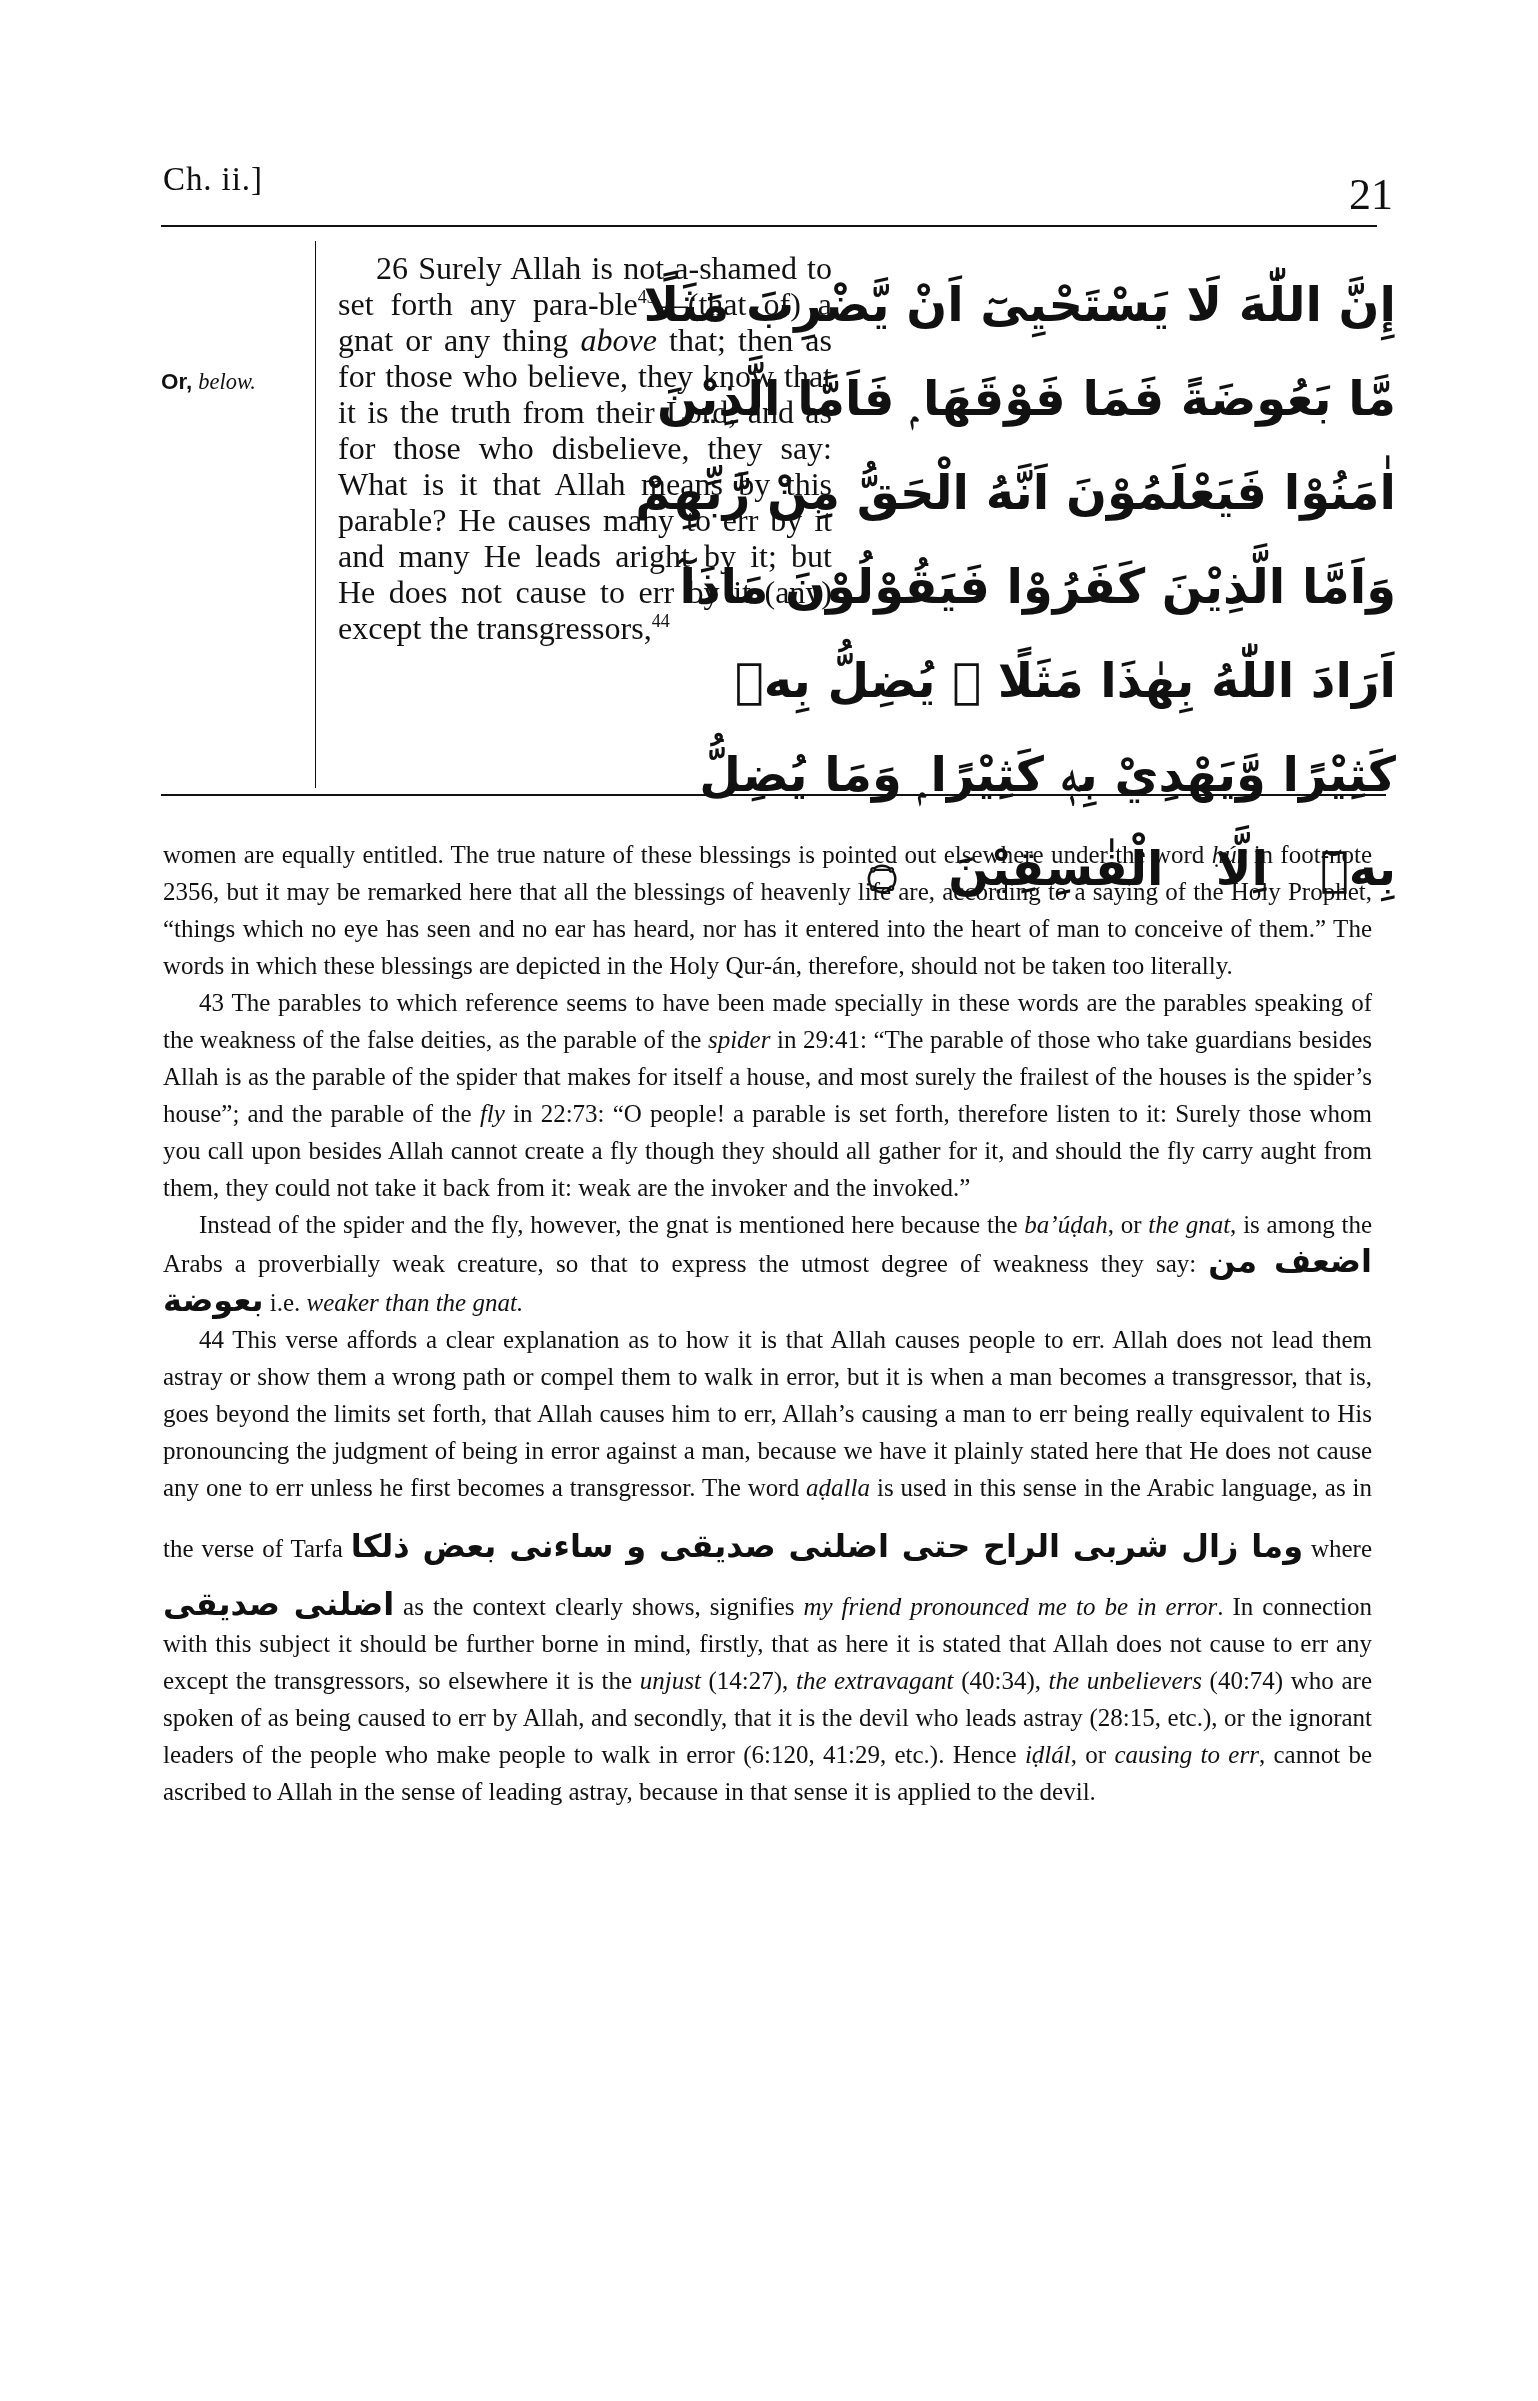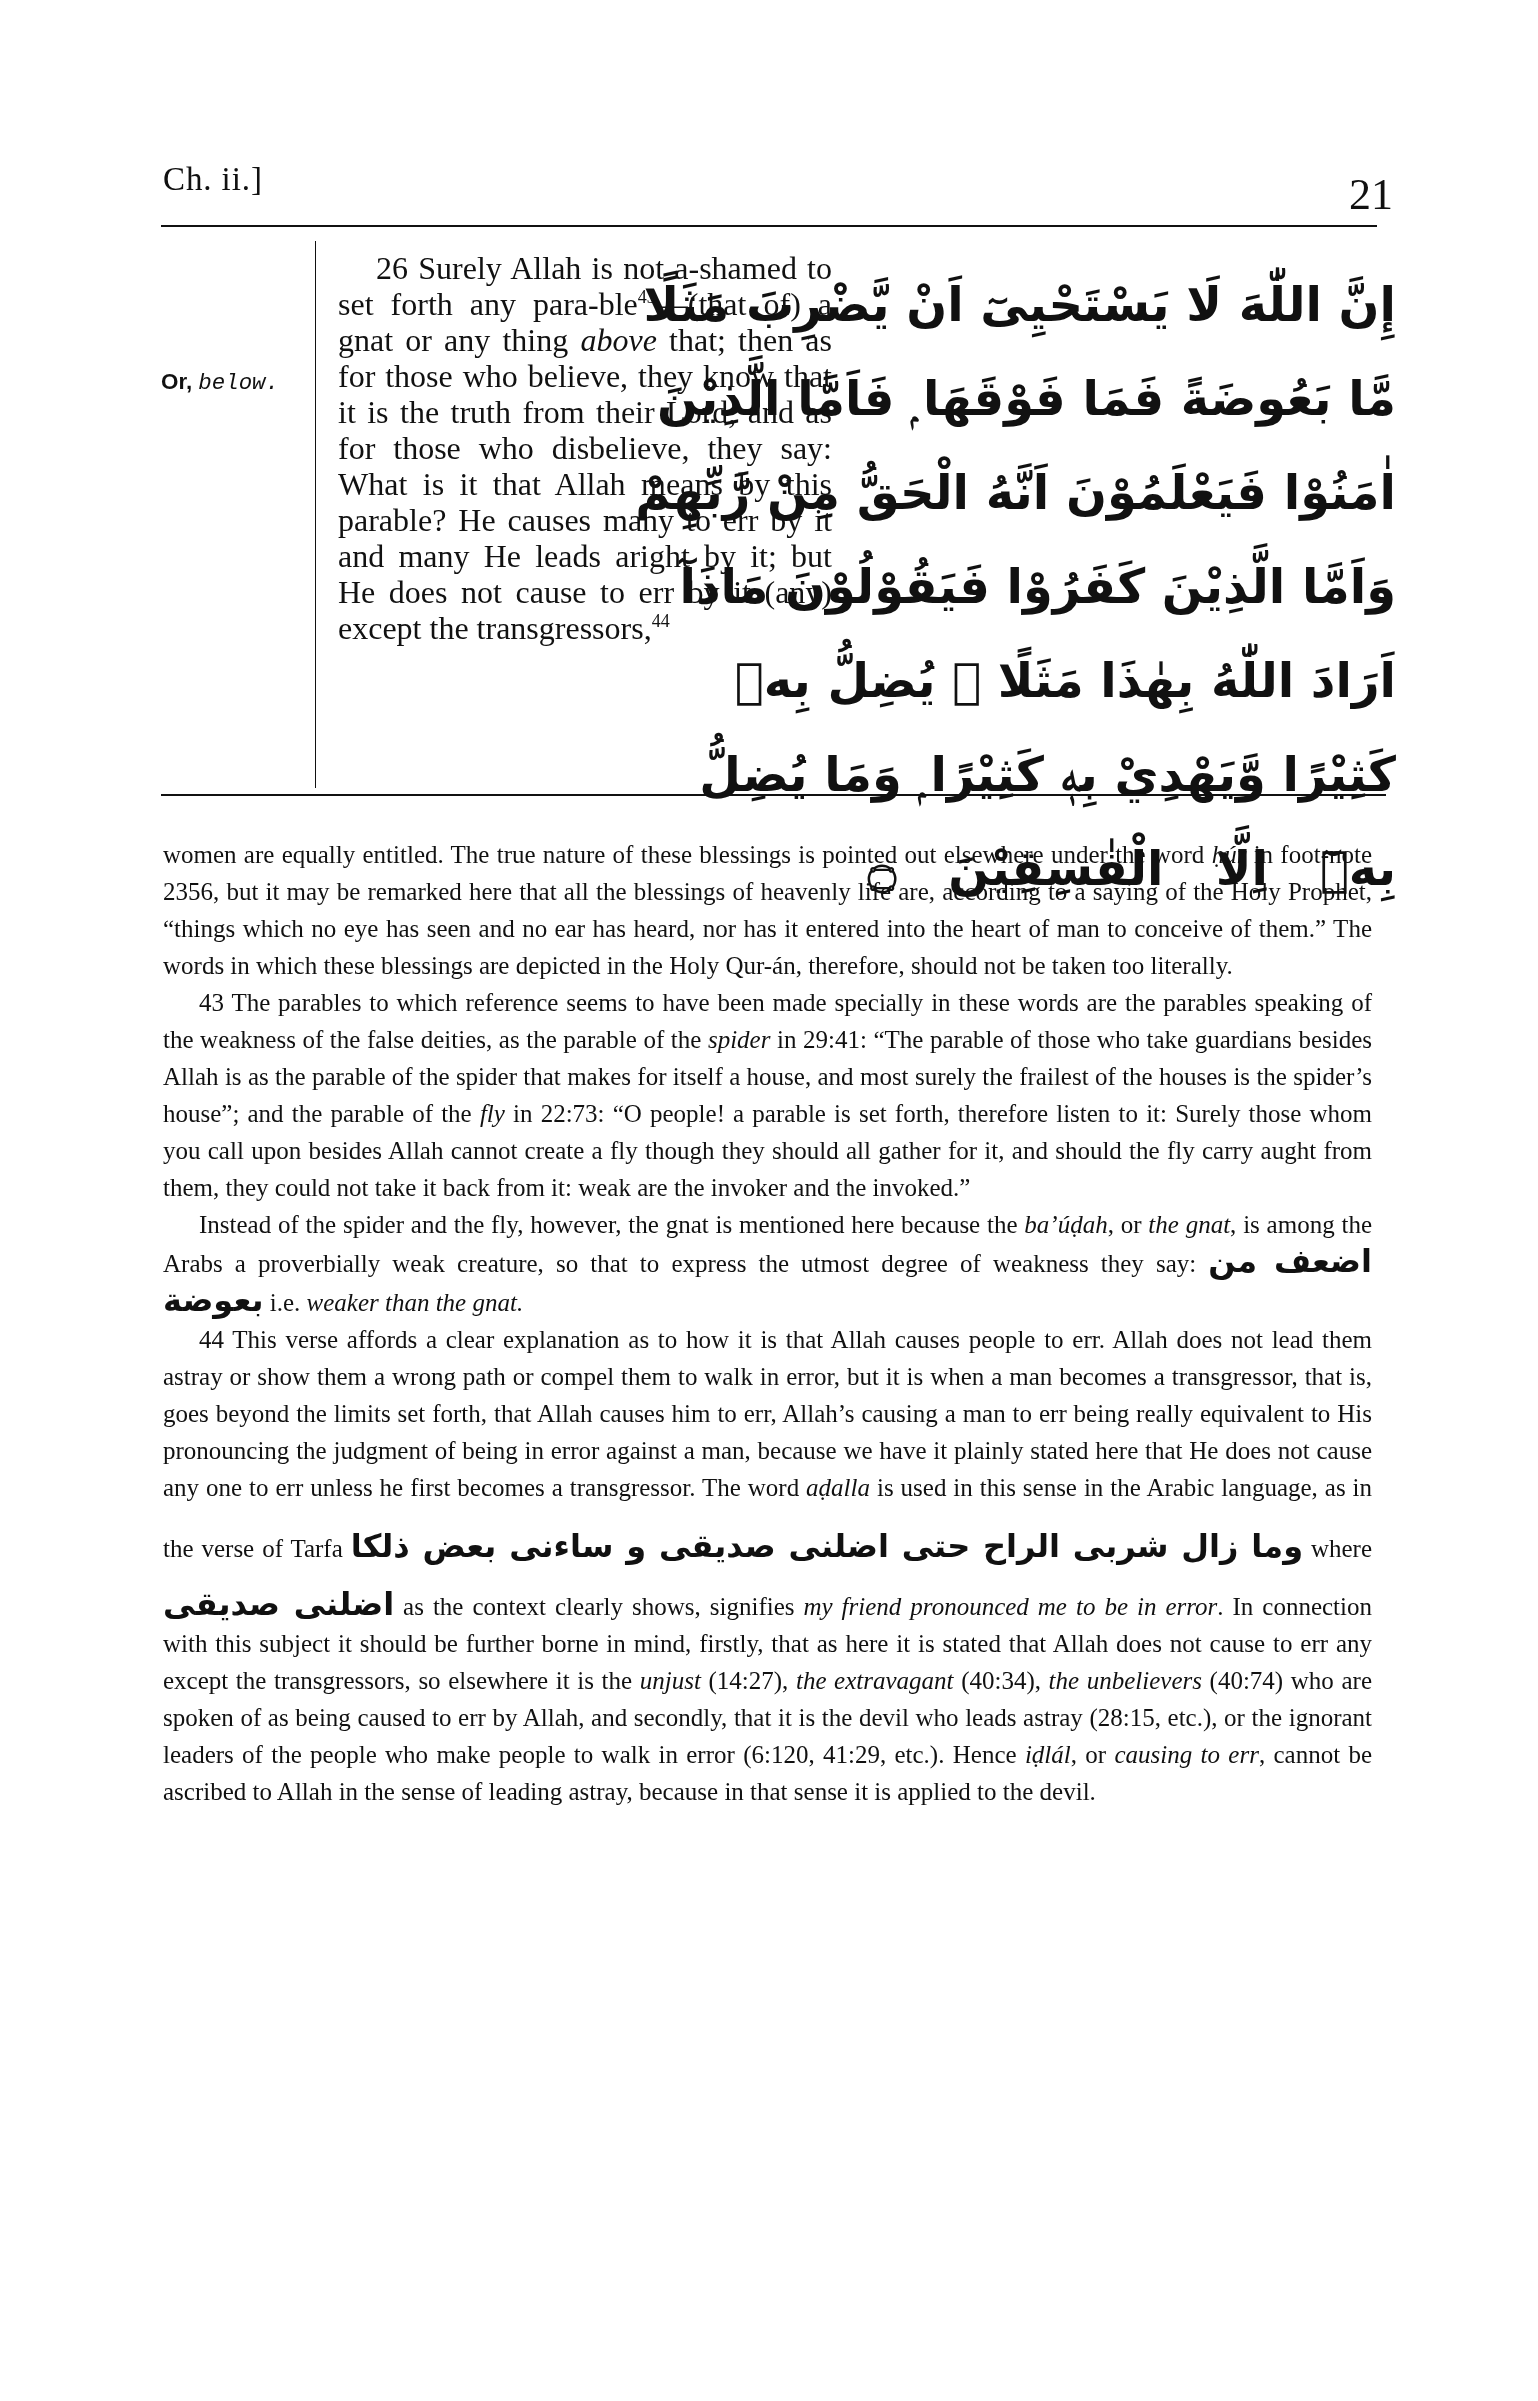--- a/index.html
+++ b/index.html
@@ -3,21 +3,21 @@
 <meta charset="utf-8">
 <style>
   html, body { margin: 0; padding: 0; background: #ffffff; }
   body { width: 1538px; height: 2401px; position: relative; overflow: hidden; color: #111; font-family: "Liberation Serif", "DejaVu Serif", serif; }
   .header { position: absolute; top: 161px; left: 163px; width: 1230px; height: 45px; }
   .hdr-left { position: absolute; left: 0; top: 0; font-size: 33px; letter-spacing: 0.9px; }
   .hdr-center { position: absolute; left: 0; right: 0; text-align: center; top: 0; font-size: 33px; letter-spacing: 1.8px; }
   .hdr-right { position: absolute; right: 0; top: 8px; font-size: 44px; }
   .rule-top { position: absolute; top: 225px; left: 161px; width: 1216px; border-top: 2.7px solid #111; }
   .margin-note { position: absolute; top: 369px; left: 161px; font-size: 22.4px; font-family: "Liberation Sans", sans-serif; font-weight: bold; }
-  .margin-note i { font-family: Liberation Mono, monospace; font-weight: normal; }
+  .margin-note i { font-family: Liberation Serif, serif; font-weight: normal; }
   .vrule { position: absolute; left: 315px; top: 241px; height: 547px; border-left: 1.8px solid #111; }
   .verse-en { position: absolute; top: 250px; left: 338px; width: 494px; font-size: 32px; line-height: 36px; text-align: justify; }
   .verse-en .first { text-indent: 38px; }
   .verse-en sup { font-size: 18px; vertical-align: super; line-height: 0; }
   .verse-ar { position: absolute; top: 241px; left: 868px; width: 528px; direction: rtl; text-align: justify; text-align-last: justify; font-size: 48px; line-height: 62px; font-family: "DejaVu Sans", sans-serif; font-weight: bold; }
   .verse-ar .line { display: block; white-space: nowrap; margin-top: 32px; }
   .rule-mid { position: absolute; top: 794px; left: 161px; width: 1225px; border-top: 2.7px solid #111; }
   .notes { position: absolute; top: 836px; left: 163px; width: 1209px; font-size: 25px; line-height: 37px; text-align: justify; font-family: "Liberation Serif", serif; }
   .notes p { margin: 0; }
   .notes p.indent { text-indent: 36px; }

